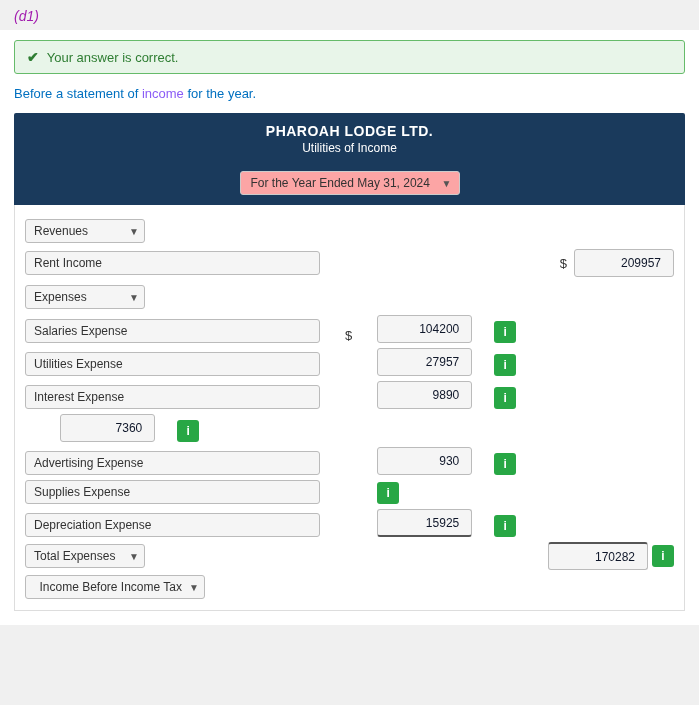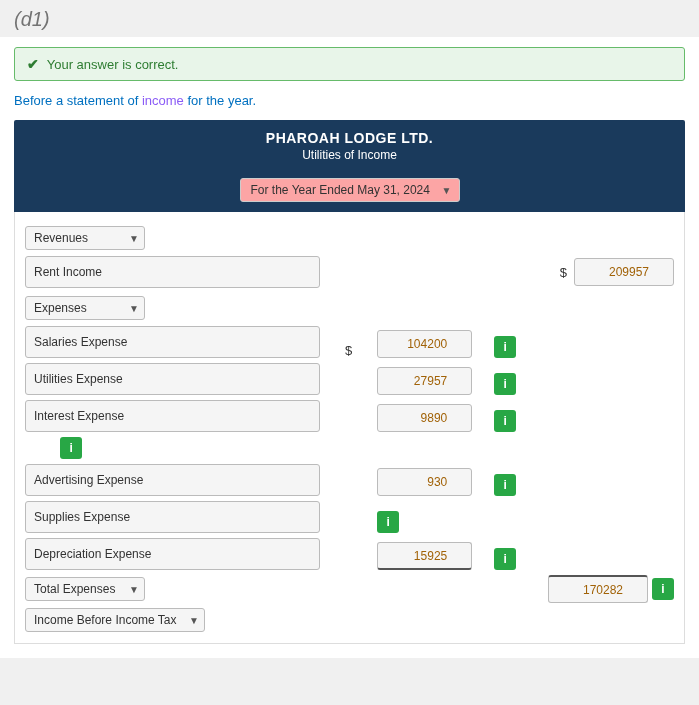--- a/index.html
+++ b/index.html
@@ -8,22 +8,22 @@
       font-size: 13px;
       background: #f0f0f0;
       width: 699px;
       min-height: 705px;
     }
     .page-header {
       background: #f0f0f0;
       padding: 8px 14px 6px 14px;
     }
     .page-header-text {
-      color: #737373;
-      font-size: 20px;
+      color: #a21caf;
+      font-size: 14px;
       font-style: italic;
     }
     .main-content {
       background: #ffffff;
       margin: 0;
       padding: 10px 14px 14px 14px;
     }
     .success-banner {
       background: #e8f5e9;
       border: 1px solid #66bb6a;
@@ -139,34 +139,34 @@
       pointer-events: none;
     }
     .label-input {
       background: #f5f5f5;
       border: 1px solid #bbb;
       border-radius: 3px;
       padding: 4px 8px;
       font-size: 12px;
       color: #333;
       width: 295px;
-      height: 32px;
+      height: 24px;
     }
     .dollar-sign {
       font-size: 13px;
       color: #333;
       margin: 0 3px;
     }
     .value-input {
       background: #f5f5f5;
       border: 1px solid #bbb;
       border-radius: 3px;
-      padding: 4px 24px;
-      font-size: 12px;
-      color: #a16207;
+      padding: 4px 12px;
+      font-size: 12px;
+      color: #0f172a;
       text-align: right;
       width: 95px;
       height: 28px;
     }
     .value-input.wide {
       width: 100px;
     }
     .info-btn {
       background: #28a745;
       color: white;
@@ -278,20 +278,21 @@
 
       <div class="expense-row">
         <input class="label-input" type="text" value="Interest Expense" readonly="" style="">
         <span class="dollar-sign" style="visibility:hidden;">$</span>
         <input class="value-input" type="text" value="9890" readonly="" style="">
         <button class="info-btn">i</button>
       </div>
 
       <div class="expense-row">
         <span class="dollar-sign" style="visibility:hidden;">$</span>
+        <input class="value-input" type="text" value="7360" readonly="" style="">
         <button class="info-btn">i</button>
       </div>
 
       <div class="expense-row">
         <input class="label-input" type="text" value="Advertising Expense" readonly="" style="">
         <span class="dollar-sign" style="visibility:hidden;">$</span>
         <input class="value-input" type="text" value="930" readonly="" style="">
         <button class="info-btn">i</button>
       </div>
 
@@ -314,21 +315,21 @@
             <option>Total Expenses</option>
           </select>
         </div>
         <div class="spacer"></div>
         <input class="value-input wide" type="text" readonly="" style="border-top: 2px solid rgb(85, 85, 85);" value="170282">
         <button class="info-btn">i</button>
       </div>
 
       <div class="total-row" style="margin-top:2px;">
         <div class="section-select-wrapper">
-          <select class="section-select" style="min-width:180px;">
+          <select class="section-select" style="min-width:180px;text-align:right;">
             <option>Income Before Income Tax</option>
           </select>
         </div>
         <div class="spacer"></div>
       </div>
 
     </div>
   </div>
 
 </div>

